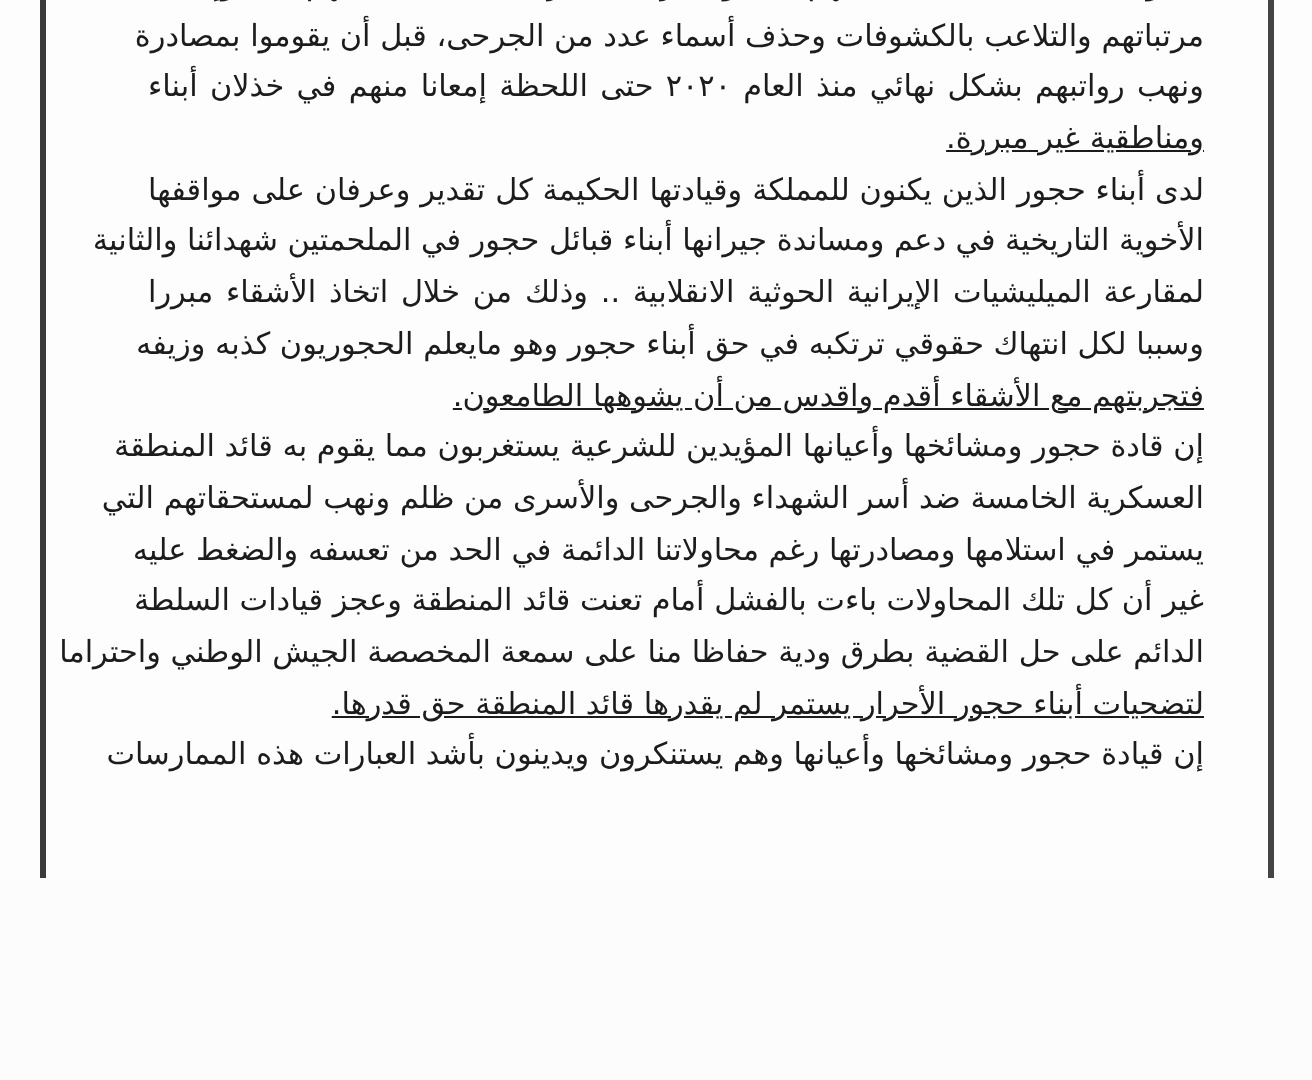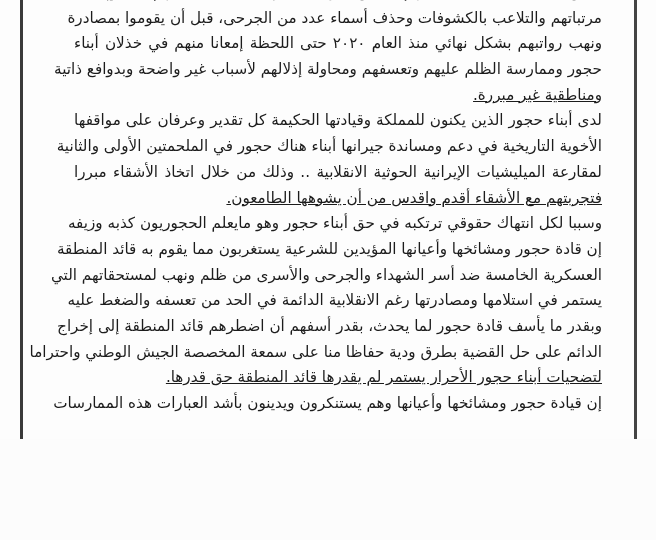--- a/index.html
+++ b/index.html
@@ -63,28 +63,27 @@
 <body>
 
 <div class="page">
   <div class="border-left"></div>
   <div class="border-right"></div>
 
   <div class="text-block" dir="rtl" lang="ar">
     <span class="line">الأموال المخصصة لهم وتأخير صرف مستحقاتهم وإيقاف</span>
     <span class="line">مرتباتهم والتلاعب بالكشوفات وحذف أسماء عدد من الجرحى، قبل أن يقوموا بمصادرة</span>
     <span class="line">ونهب رواتبهم بشكل نهائي منذ العام ٢٠٢٠ حتى اللحظة إمعانا منهم في خذلان أبناء</span>
-    <span class="line">حجور وممارسة الظلم عليهم وتعسفهم ومحاولة إذلالهم لأسباب غير واضحة وبدوافع ذاتية</span>
     <span class="line last">ومناطقية غير مبررة.</span>
     <span class="line">لدى أبناء حجور الذين يكنون للمملكة وقيادتها الحكيمة كل تقدير وعرفان على مواقفها</span>
-    <span class="line">الأخوية التاريخية في دعم ومساندة جيرانها أبناء هناك حجور في الملحمتين الأولى والثانية</span>
+    <span class="line">الأخوية التاريخية في دعم ومساندة جيرانها أبناء قبائل حجور في الملحمتين شهدائنا والثانية</span>
     <span class="line">لمقارعة الميليشيات الإيرانية الحوثية الانقلابية .. وذلك من خلال اتخاذ الأشقاء مبررا</span>
+    <span class="line">وسببا لكل انتهاك حقوقي ترتكبه في حق أبناء حجور وهو مايعلم الحجوريون كذبه وزيفه</span>
     <span class="line last">فتجربتهم مع الأشقاء أقدم واقدس من أن يشوهها الطامعون.</span>
-    <span class="line">وسببا لكل انتهاك حقوقي ترتكبه في حق أبناء حجور وهو مايعلم الحجوريون كذبه وزيفه</span>
     <span class="line">إن قادة حجور ومشائخها وأعيانها المؤيدين للشرعية يستغربون مما يقوم به قائد المنطقة</span>
     <span class="line">العسكرية الخامسة ضد أسر الشهداء والجرحى والأسرى من ظلم ونهب لمستحقاتهم التي</span>
-    <span class="line">يستمر في استلامها ومصادرتها رغم الانقلابية الدائمة في الحد من تعسفه والضغط عليه</span>
-    <span class="line">وبقدر ما يأسف قادة حجور لما يحدث، بقدر أسفهم أن اضطرهم قائد المنطقة إلى إخراج</span>
+    <span class="line">يستمر في استلامها ومصادرتها رغم محاولاتنا الدائمة في الحد من تعسفه والضغط عليه</span>
+    <span class="line">غير أن كل تلك المحاولات باءت بالفشل أمام تعنت قائد المنطقة وعجز قيادات السلطة</span>
     <span class="line">الدائم على حل القضية بطرق ودية حفاظا منا على سمعة المخصصة الجيش الوطني واحتراما</span>
     <span class="line last">لتضحيات أبناء حجور الأحرار يستمر لم يقدرها قائد المنطقة حق قدرها.</span>
     <span class="line">إن قيادة حجور ومشائخها وأعيانها وهم يستنكرون ويدينون بأشد العبارات هذه الممارسات</span>
   </div>
 </div>
 
 </body></html>

